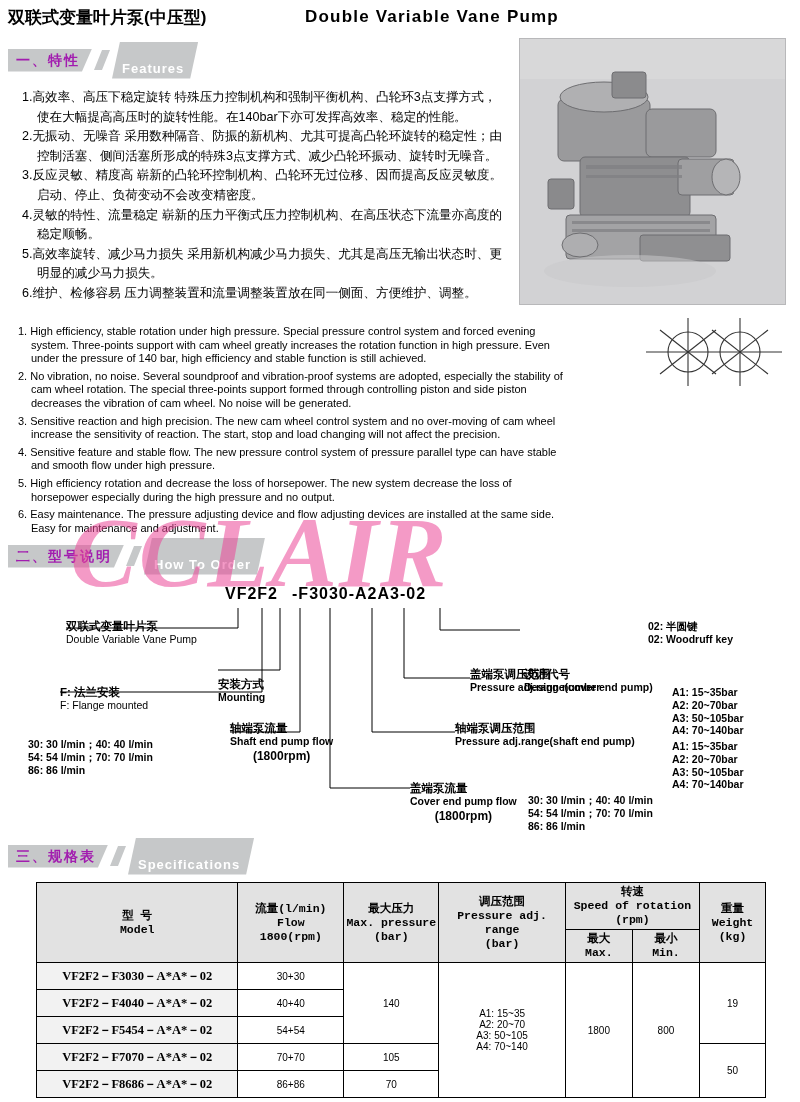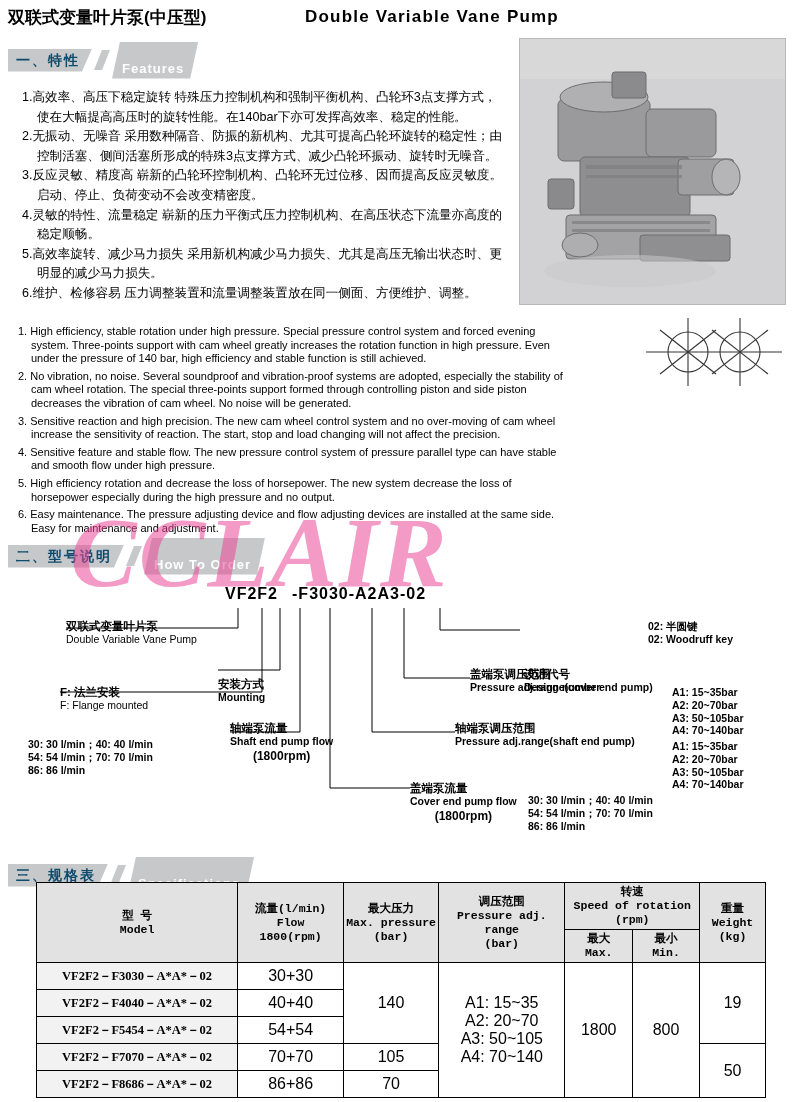--- a/index.html
+++ b/index.html
@@ -9,21 +9,21 @@
   }
   .page{position:relative;width:800px;height:1102px;}
 
   
   .doc-title{position:absolute;left:8px;top:6px;font-size:17px;font-weight:bold;letter-spacing:0px;}
   .doc-title-en{position:absolute;left:305px;top:7px;font-size:17px;font-weight:bold;letter-spacing:1.2px;}
 
   
   .sec{position:absolute;height:22px;display:flex;align-items:center;}
   .sec .cn{
-    background:#c6c8c9;color:#0c4a6e;font-size:14px;font-weight:bold;
+    background:#c6c8c9;color:#a21caf;font-size:14px;font-weight:bold;
     padding:1px 12px 2px 8px;height:20px;line-height:20px;
     -webkit-clip-path:polygon(0 0,100% 0,calc(100% - 10px) 100%,0 100%);
     clip-path:polygon(0 0,100% 0,calc(100% - 10px) 100%,0 100%);
     letter-spacing:2px;
   }
   .sec .sl{
     width:16px;height:20px;background:#c6c8c9;margin-left:2px;
     -webkit-clip-path:polygon(8px 0,100% 0,calc(100% - 8px) 100%,0 100%);
     clip-path:polygon(8px 0,100% 0,calc(100% - 8px) 100%,0 100%);
   }
@@ -62,21 +62,21 @@
   .code-line{position:absolute;left:225px;top:585px;font-size:16px;font-weight:bold;letter-spacing:1px;}
   .code-line span{font-weight:bold;}
   .ord{position:absolute;font-size:10.5px;line-height:12.8px;}
   .ord .cn{font-size:11.5px;font-weight:bold;}
   .lbl-bold{font-weight:bold;}
 
   .lines{position:absolute;left:0;top:560px;width:800px;height:280px;}
 
   
   .tbl{position:absolute;left:36px;top:882px;width:730px;border-collapse:collapse;}
-  .tbl td,.tbl th{border:1px solid #000;text-align:center;font-size:16px;padding:2px 2px;}
+  .tbl td,.tbl th{border:1px solid #000;text-align:center;font-size:10px;padding:2px 2px;}
   .tbl .hd{background:#e2e2e2;font-weight:bold;font-size:11.5px;line-height:14px;font-family:Liberation Mono, monospace;}
   .tbl .model{font-weight:bold;font-size:12.5px;font-family:"Liberation Serif", serif;background:#f2f2f2;}
   .tbl .rowc{height:27px;}
 </style>
 </head>
 <body>
 
 <div class="page">
 
   <div class="doc-title">双联式变量叶片泵(中压型)</div>
@@ -257,21 +257,21 @@
 
   <div class="ord" style="left:524px;top:620px;margin-top:48px;">
     <div class="cn">设计代号</div>
     <div class="lbl-bold">Design number</div>
   </div>
   <div class="ord" style="left:648px;top:620px;">
     <div class="lbl-bold">02: 半圆键</div>
     <div class="lbl-bold">02: Woodruff key</div>
   </div>
 
-  <div class="sec" style="left:8px;top:864px;">
+  <div class="sec" style="left:8px;top:845px;">
     <div class="cn"><span>三、</span><span>规格表</span></div>
     <div class="sl"></div>
     <div class="en">Specifications</div>
   </div>
 
   <table class="tbl">
     <tbody>
       <tr>
         <td class="hd" rowspan="2" style="width:205px;height:52px;">
           <div>型 号</div>

